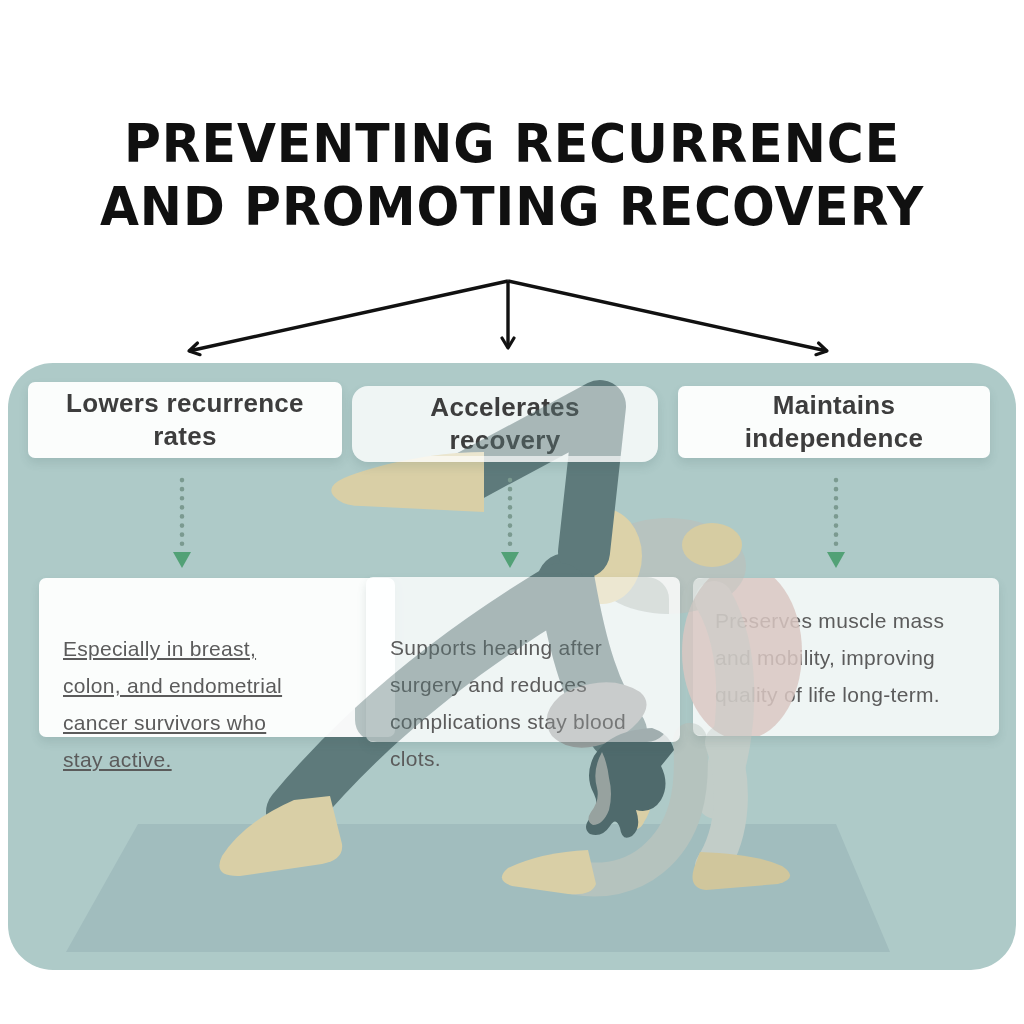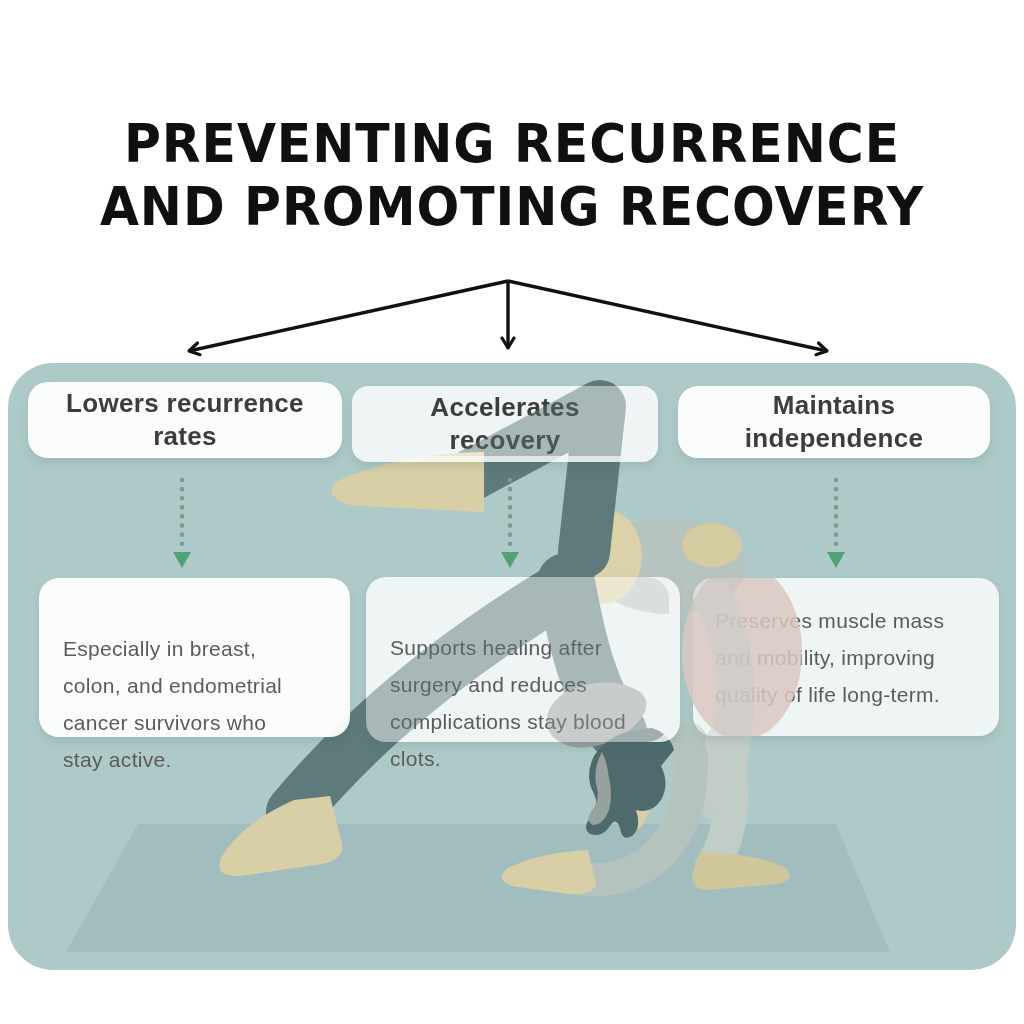--- a/index.html
+++ b/index.html
@@ -13,36 +13,36 @@
 
   .title{
     position:absolute;left:0;top:112px;width:1024px;margin:0;
     text-align:center;white-space:pre-line;
     font-family:"DejaVu Sans", sans-serif;
     font-weight:bold;font-size:53px;line-height:63px;letter-spacing:1px;
     color:#101010;transform:scaleX(.95);z-index:3;
   }
 
   .card{
-    position:absolute;border-radius:20px;z-index:4;
+    position:absolute;border-radius:7px;z-index:4;
     box-shadow:0 5px 10px rgba(60,90,90,.14);
   }
   .card.solid{background:rgba(255,255,255,.95);}
   .card.glass{background:rgba(255,255,255,.80);}
 
   .hdr{display:flex;align-items:center;justify-content:center;text-align:center;
     font-weight:bold;font-size:26px;line-height:33px;color:#3d3d3d;
     white-space:pre-line;letter-spacing:.3px;}
   #h1{left:28px;top:382px;width:314px;height:76px;}
   #h2{left:352px;top:386px;width:306px;height:76px;border-radius:16px;}
   #h3{left:678px;top:386px;width:312px;height:72px;}
 
   .bodycard{font-size:21px;line-height:37px;color:#5b5b5b;letter-spacing:.3px;
     white-space:pre-line;box-sizing:border-box;padding:15px 24px;margin-left:11px;}
-  #b1{left:28px;top:578px;width:311px;height:159px;}
+  #b1{left:28px;top:578px;width:356px;height:159px;text-decoration:underline;}
   #b2{left:355px;top:577px;width:314px;height:165px;}
   #b3{left:682px;top:578px;width:306px;height:158px;display:flex;align-items:center;padding:0 22px;}
 
   .overlay{z-index:5;}
   .bg{z-index:1;}
 </style>
 </head>
 <body>
 
 <svg class="layer bg" viewBox="0 0 1024 1024">

